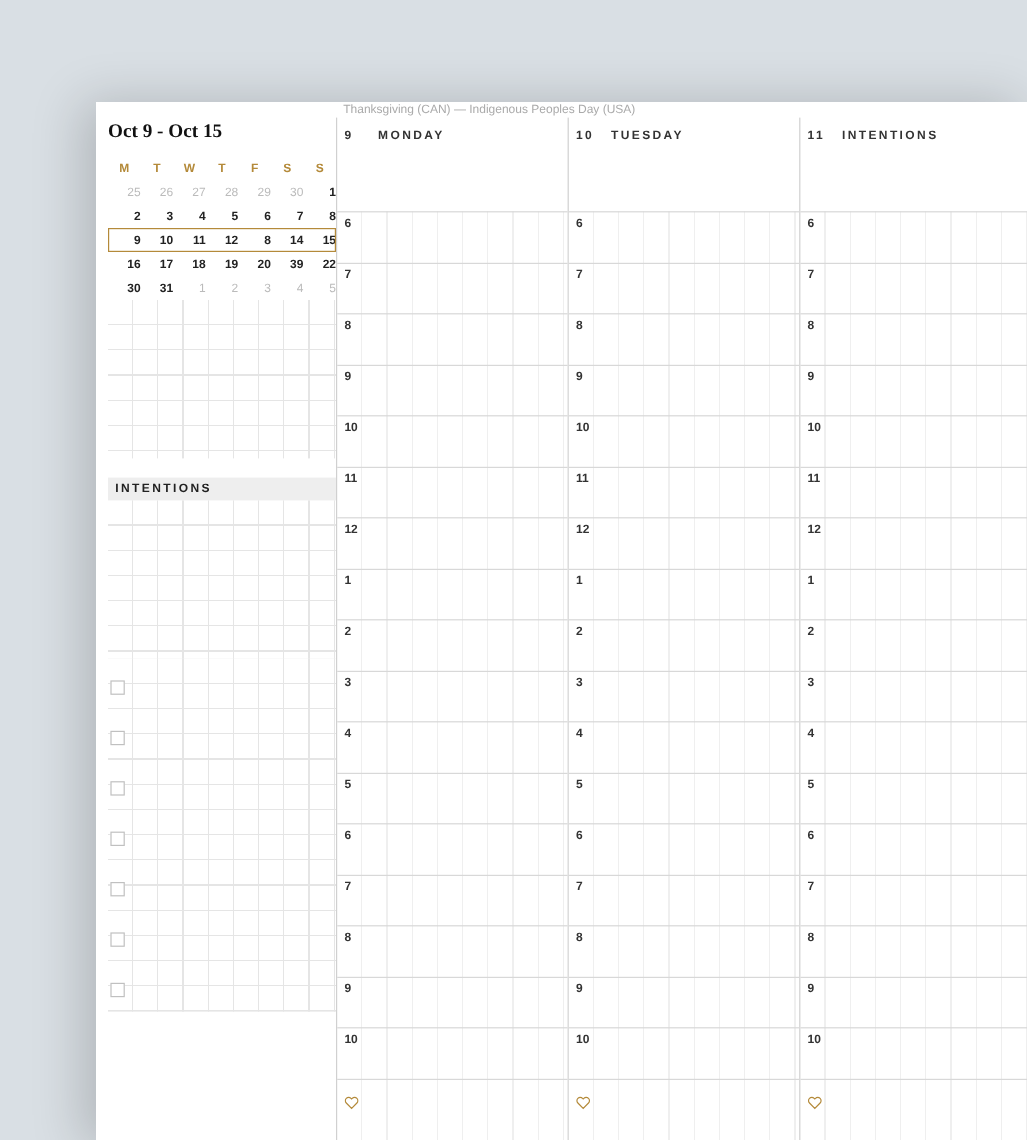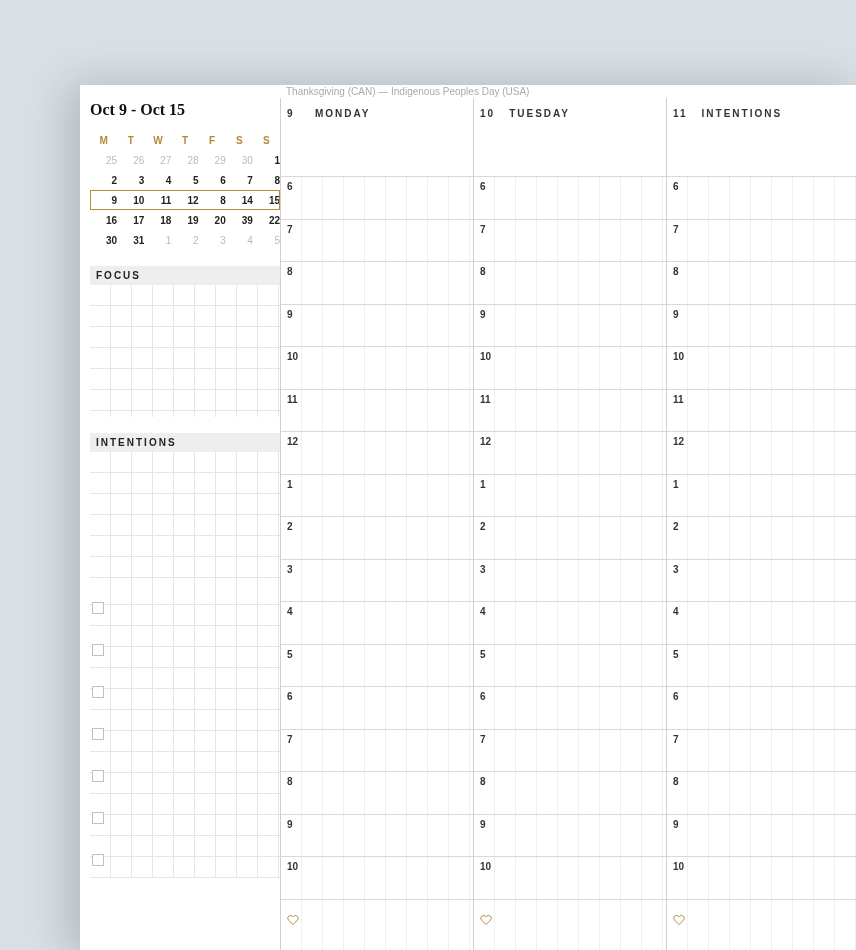--- a/index.html
+++ b/index.html
@@ -202,21 +202,20 @@
             <td>31</td>
             <td class="muted">1</td>
             <td class="muted">2</td>
             <td class="muted">3</td>
             <td class="muted">4</td>
             <td class="muted">5</td>
           </tr>
         </tbody>
     </table>
 
-    <div class="section-label">FOCUS</div>
     <div class="grid-area"></div>
 
     <div class="section-label">INTENTIONS</div>
     <div class="grid-area"></div>
 
     <div class="tasks-area" id="tasks-area">
         <div class="task-row">
           <div class="checkbox"></div>
         </div>
         <div class="task-row">

